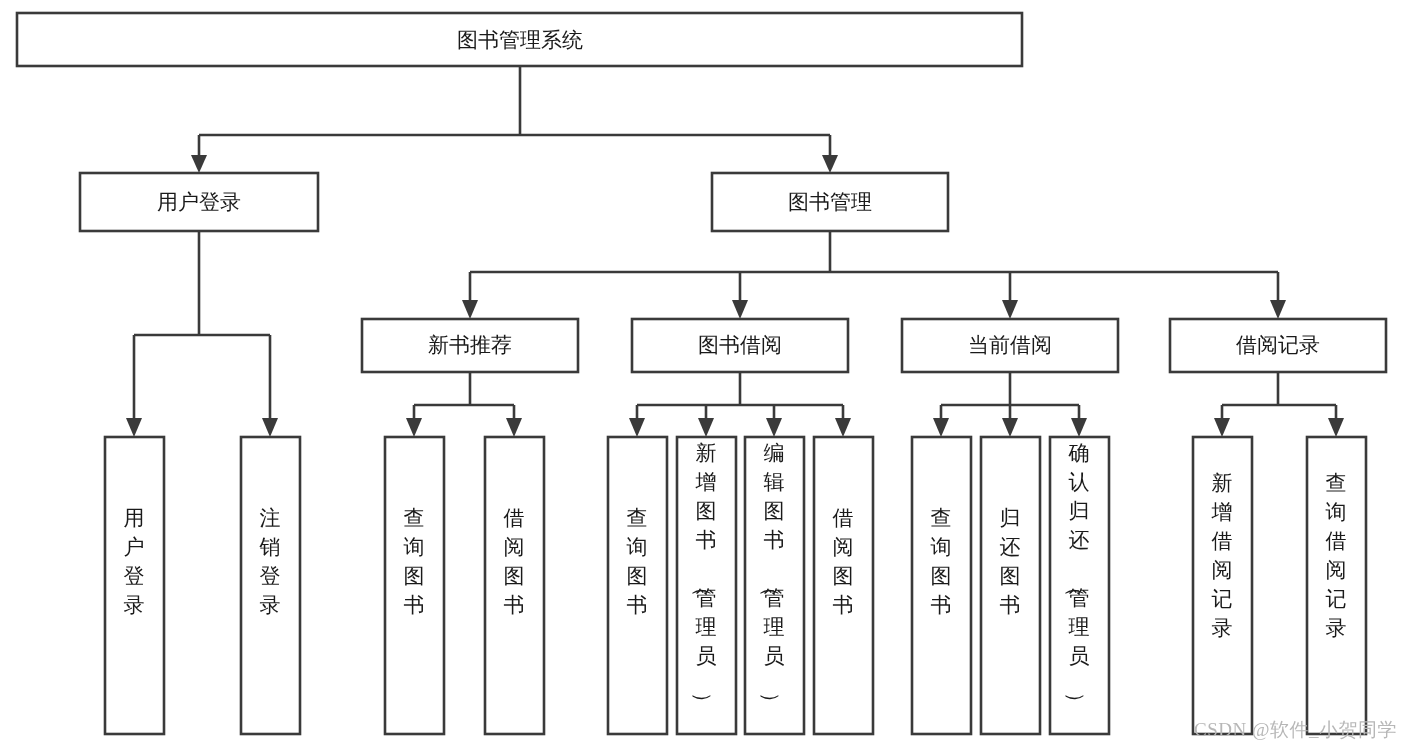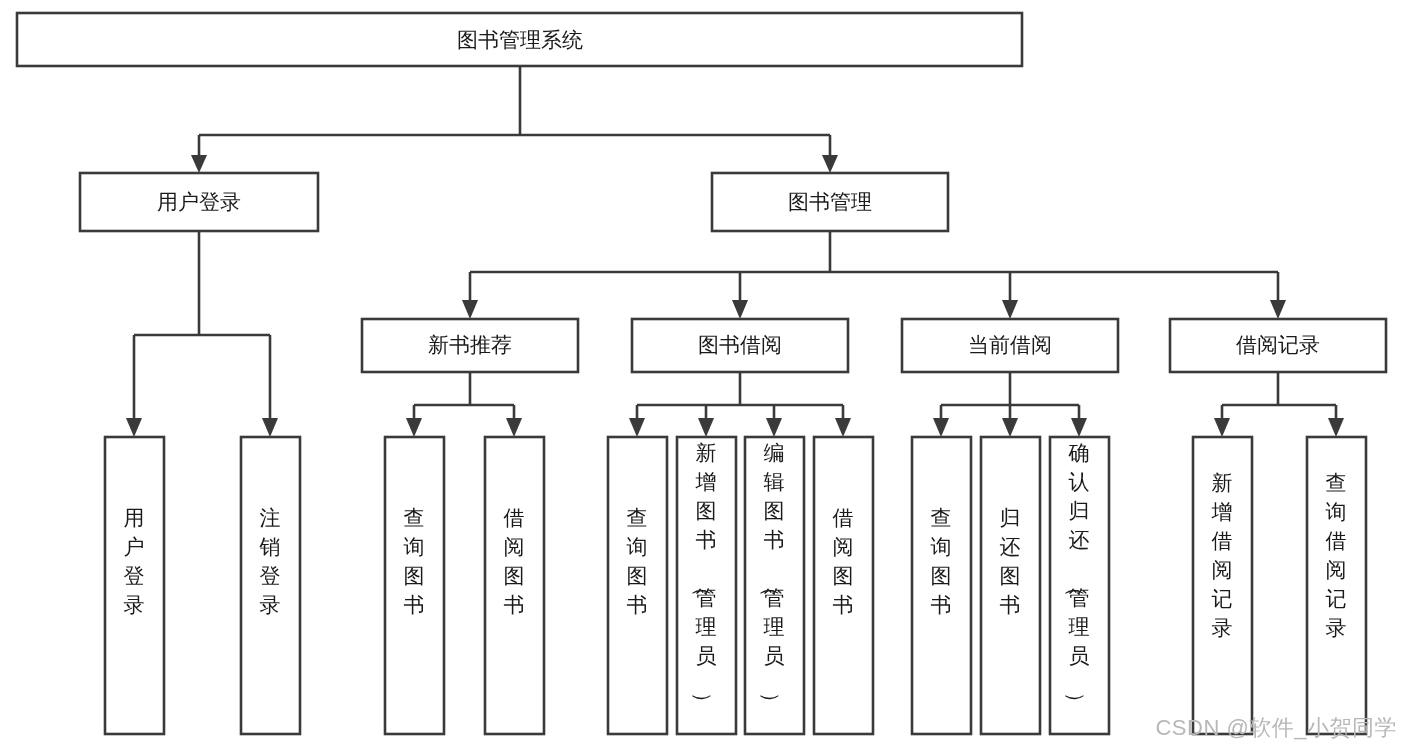--- a/index.html
+++ b/index.html
@@ -51,22 +51,22 @@
   .node-label-v {
     font-family: "Liberation Sans", "DejaVu Sans", sans-serif;
     font-size: 21px;
     fill: #1a1a1a;
     text-anchor: middle;
   }
   .watermark-text {
     position: absolute;
     right: 8px;
     bottom: 4px;
-    font-family: Liberation Sans, sans-serif;
-    font-size: 22px;
+    font-family: Liberation Serif, serif;
+    font-size: 19px;
     color: #b7b7b7;
     white-space: nowrap;
     letter-spacing: 0.5px;
     pointer-events: none;
   }
 </style>
 </head>
 <body>
 
 <div id="diagram-root">

